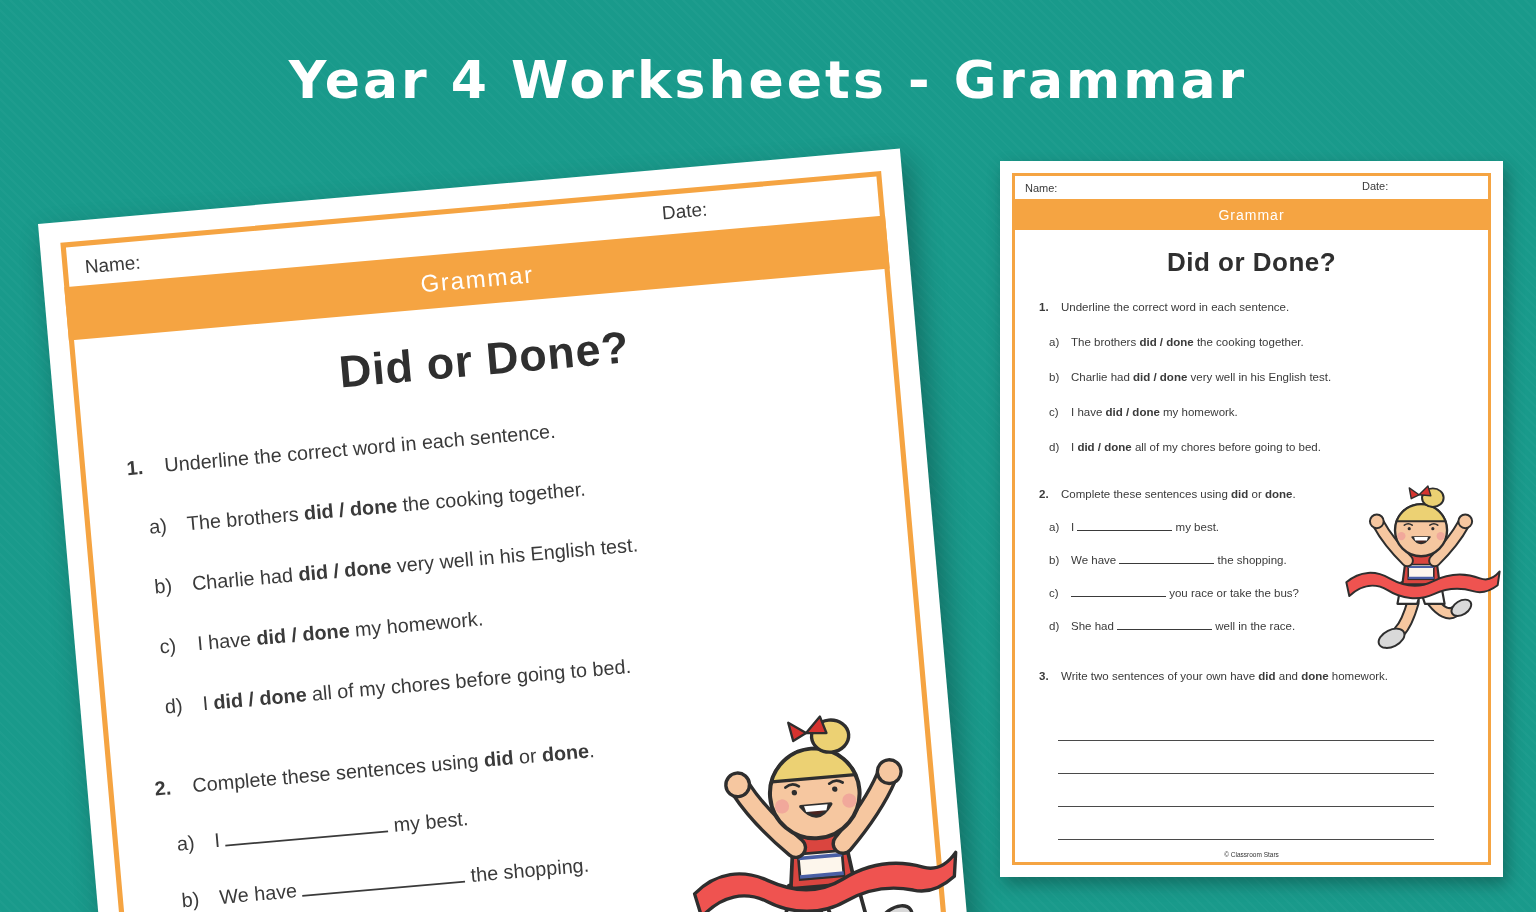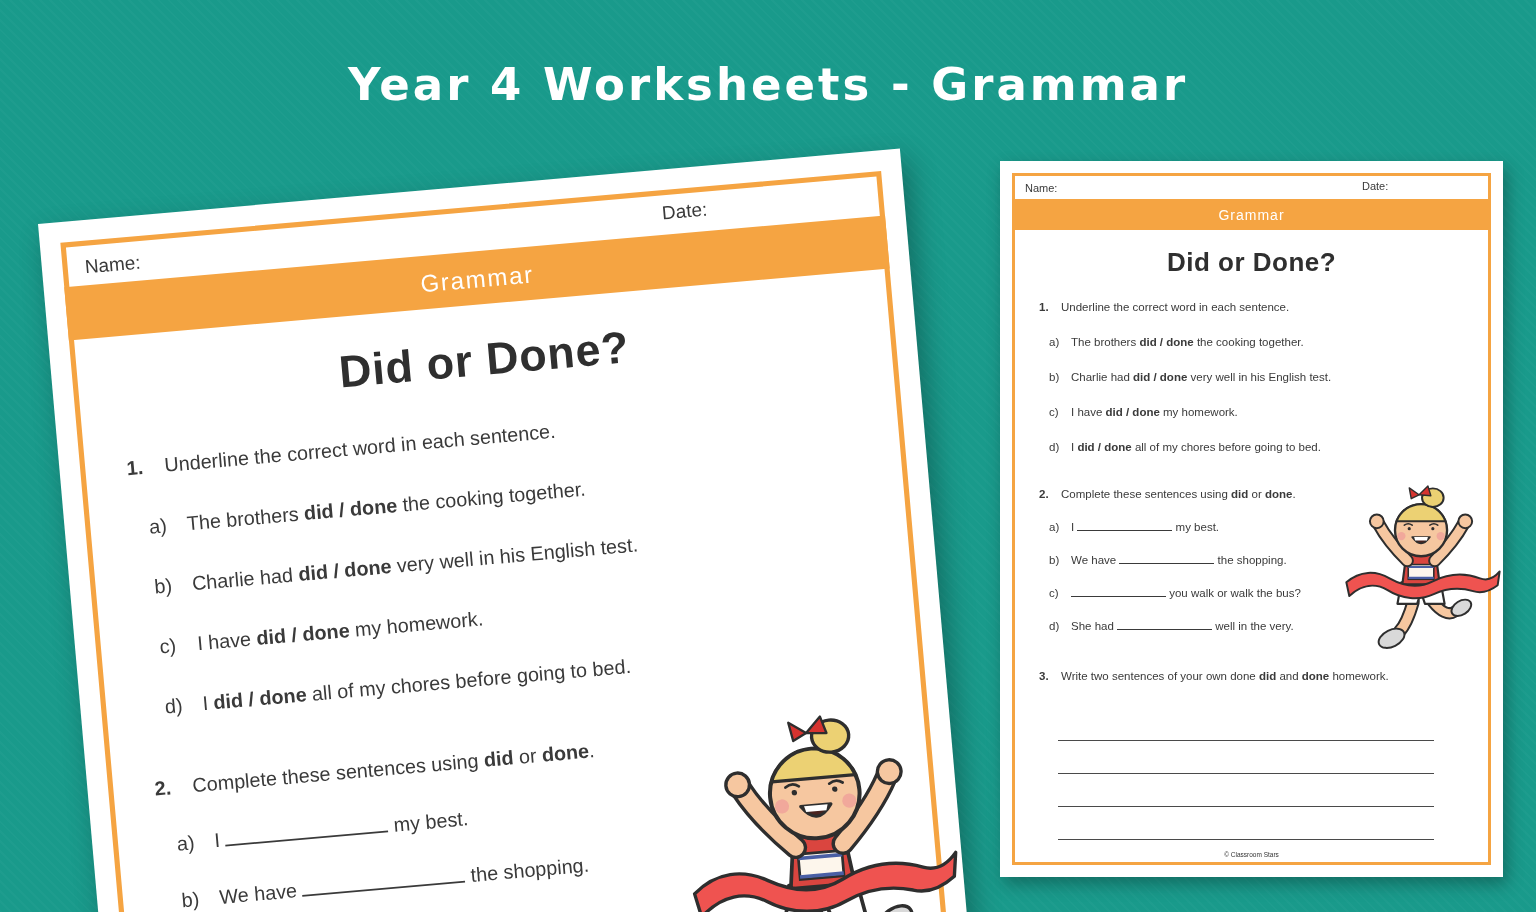--- a/index.html
+++ b/index.html
@@ -4,22 +4,22 @@
 <style>
   html,body{margin:0;padding:0;}
   body{
     width:1536px;height:912px;overflow:hidden;position:relative;
     background:#199a8b;
     background-image:repeating-linear-gradient(45deg,rgba(255,255,255,0.022) 0 2px,transparent 2px 7px);
     font-family:"Liberation Sans",sans-serif;
   }
   .site-header{position:absolute;top:46px;left:0;width:100%;text-align:center;z-index:1;}
   .site-header h1{
-    margin:12px;color:#ffffff;font-family:"DejaVu Sans",sans-serif;
-    font-size:45px;font-weight:bold;letter-spacing:3px;
+    margin:4px;color:#ffffff;font-family:"DejaVu Sans",sans-serif;
+    font-size:52px;font-weight:bold;letter-spacing:3px;
   }
   
   .page{
     position:absolute;width:503px;height:716px;background:#ffffff;
     box-shadow:4px 7px 16px rgba(0,0,0,0.30);
   }
   .page-right{left:1000px;top:161px;}
   .page-left{left:38px;top:224px;transform:rotate(-5deg) scale(1.72);transform-origin:0 0;}
   .ws-frame{
     position:absolute;left:12px;top:12px;right:12px;bottom:12px;
@@ -202,30 +202,30 @@
       <div class="item q2-item">
         <span class="item-letter">a)</span>
         <span class="item-text"><span>I </span><span class="blank"></span><span> my best.</span></span>
       </div>
       <div class="item q2-item">
         <span class="item-letter">b)</span>
         <span class="item-text"><span>We have </span><span class="blank"></span><span> the shopping.</span></span>
       </div>
       <div class="item q2-item">
         <span class="item-letter">c)</span>
-        <span class="item-text"><span></span><span class="blank"></span><span> you walk or walk the bus?</span></span>
+        <span class="item-text"><span></span><span class="blank"></span><span> you race or take the bus?</span></span>
       </div>
       <div class="item q2-item">
         <span class="item-letter">d)</span>
-        <span class="item-text"><span>She had </span><span class="blank"></span><span> well in the very.</span></span>
+        <span class="item-text"><span>She had </span><span class="blank"></span><span> well in the race.</span></span>
       </div>
 
       <div class="q-head q3">
         <span class="q-num">3.</span>
-        <span class="q-text"><span>Write two sentences of your own done </span><b>did</b><span> and </span><b>done</b><span> homework.</span></span>
+        <span class="q-text"><span>Write two sentences of your own have </span><b>did</b><span> and </span><b>done</b><span> homework.</span></span>
       </div>
       <div class="answer-lines">
         <div class="answer-line"></div>
         <div class="answer-line"></div>
         <div class="answer-line"></div>
         <div class="answer-line"></div>
       </div>
     </div>
 
     <svg class="runner" viewBox="0 0 160 175" xmlns="http://www.w3.org/2000/svg">

